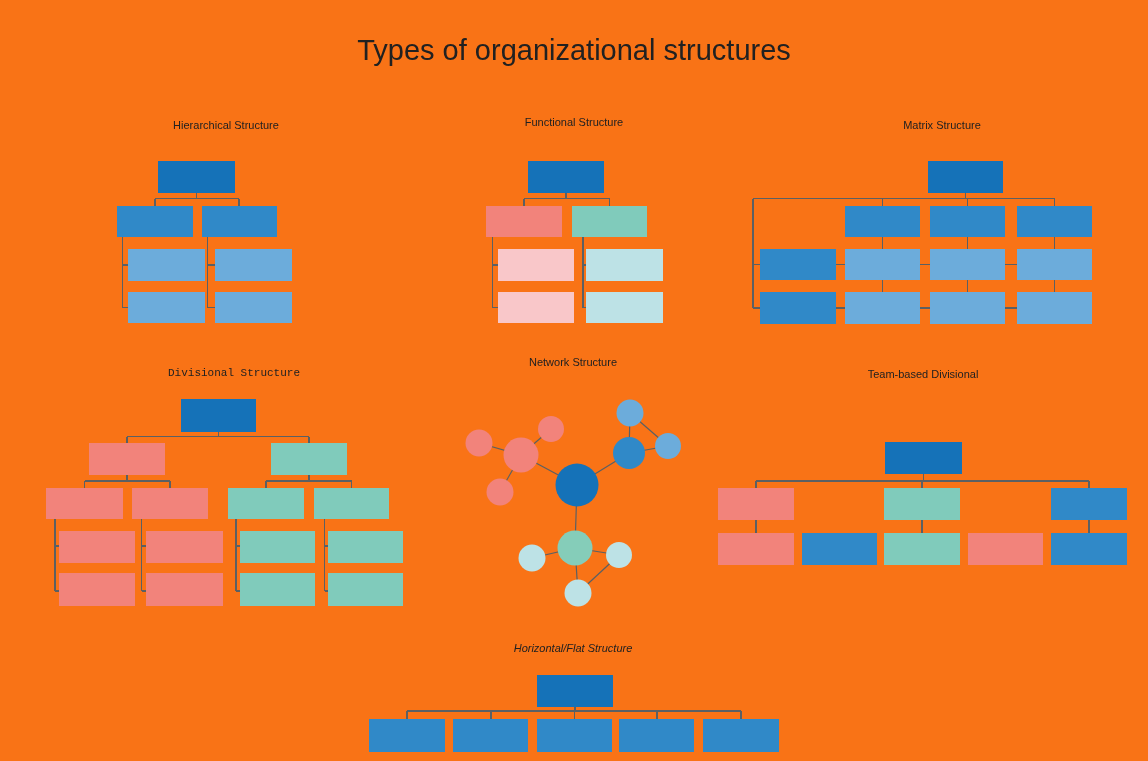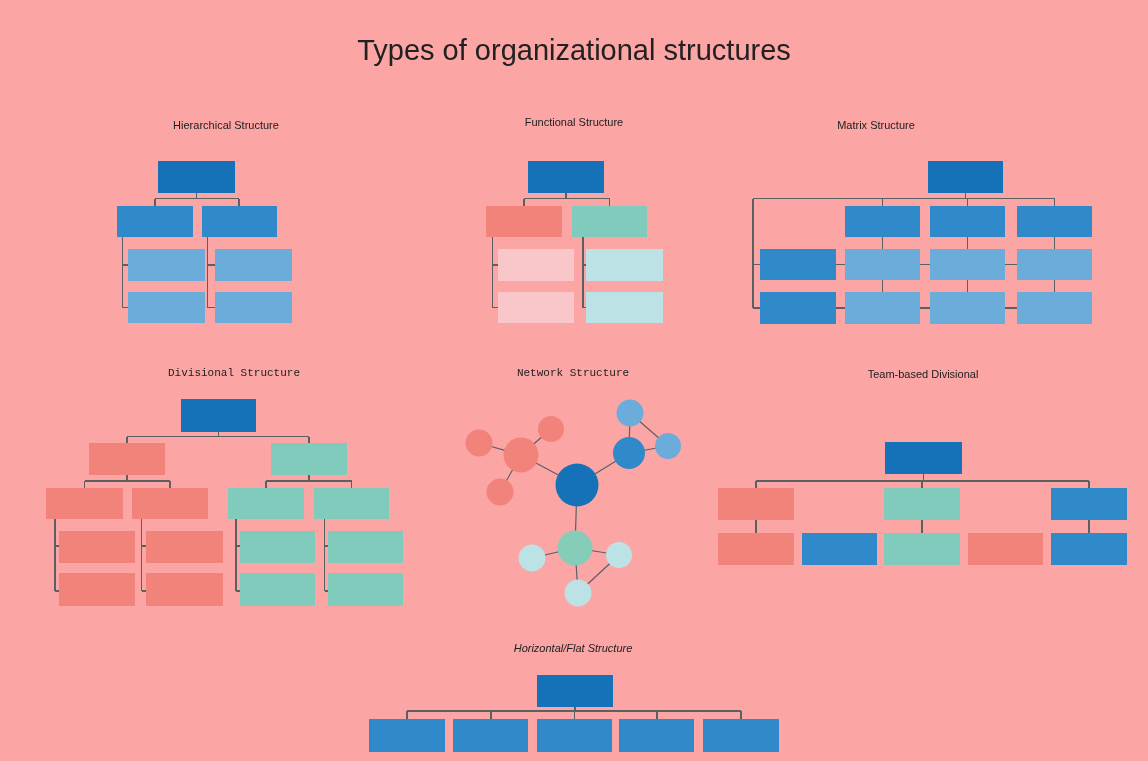--- a/index.html
+++ b/index.html
@@ -1,20 +1,20 @@
 <!DOCTYPE html>
 <html><head>
 <meta charset="utf-8">
 <style>
   html,body{margin:0;padding:0;background:#ffffff;}
   .canvas{
     position:relative;
     width:1148px;
     height:761px;
-    background:#fca5a5;
+    background:#f97316;
     overflow:hidden;
     font-family:"Liberation Sans", "DejaVu Sans", sans-serif;
   }
   .main-title{
     position:absolute;
     top:33px;
     left:0;
     width:100%;
     text-align:center;
     font-size:29px;
@@ -199,18 +199,18 @@
       <rect x="537" y="675" width="76" height="32" fill="#1572B8"></rect>
       <rect x="369" y="719" width="76" height="33" fill="#3089C8"></rect>
       <rect x="453" y="719" width="75" height="33" fill="#3089C8"></rect>
       <rect x="537" y="719" width="75" height="33" fill="#3089C8"></rect>
       <rect x="619" y="719" width="75" height="33" fill="#3089C8"></rect>
       <rect x="703" y="719" width="76" height="33" fill="#3089C8"></rect>
     </svg>
 
   <div class="diagram-label" style="left: 226px; top: 115px;">Hierarchical Structure</div>
   <div class="diagram-label" style="left: 574px; top: 112px;">Functional Structure</div>
-  <div class="diagram-label" style="left: 876px; top: 115px;">Matrix Structure</div>
+  <div class="diagram-label" style="left: 942px; top: 115px;">Matrix Structure</div>
   <div class="diagram-label" style="left: 234px; top: 363px; font-family: Liberation Mono, monospace;">Divisional Structure</div>
-  <div class="diagram-label" style="left: 573px; top: 363px; font-family: Liberation Mono, monospace;">Network Structure</div>
+  <div class="diagram-label" style="left: 573px; top: 352px;">Network Structure</div>
   <div class="diagram-label" style="left: 923px; top: 364px;">Team-based Divisional</div>
   <div class="diagram-label" style="left: 573px; top: 638px; font-style: italic;">Horizontal/Flat Structure</div>
 </div>
 
 </body></html>

